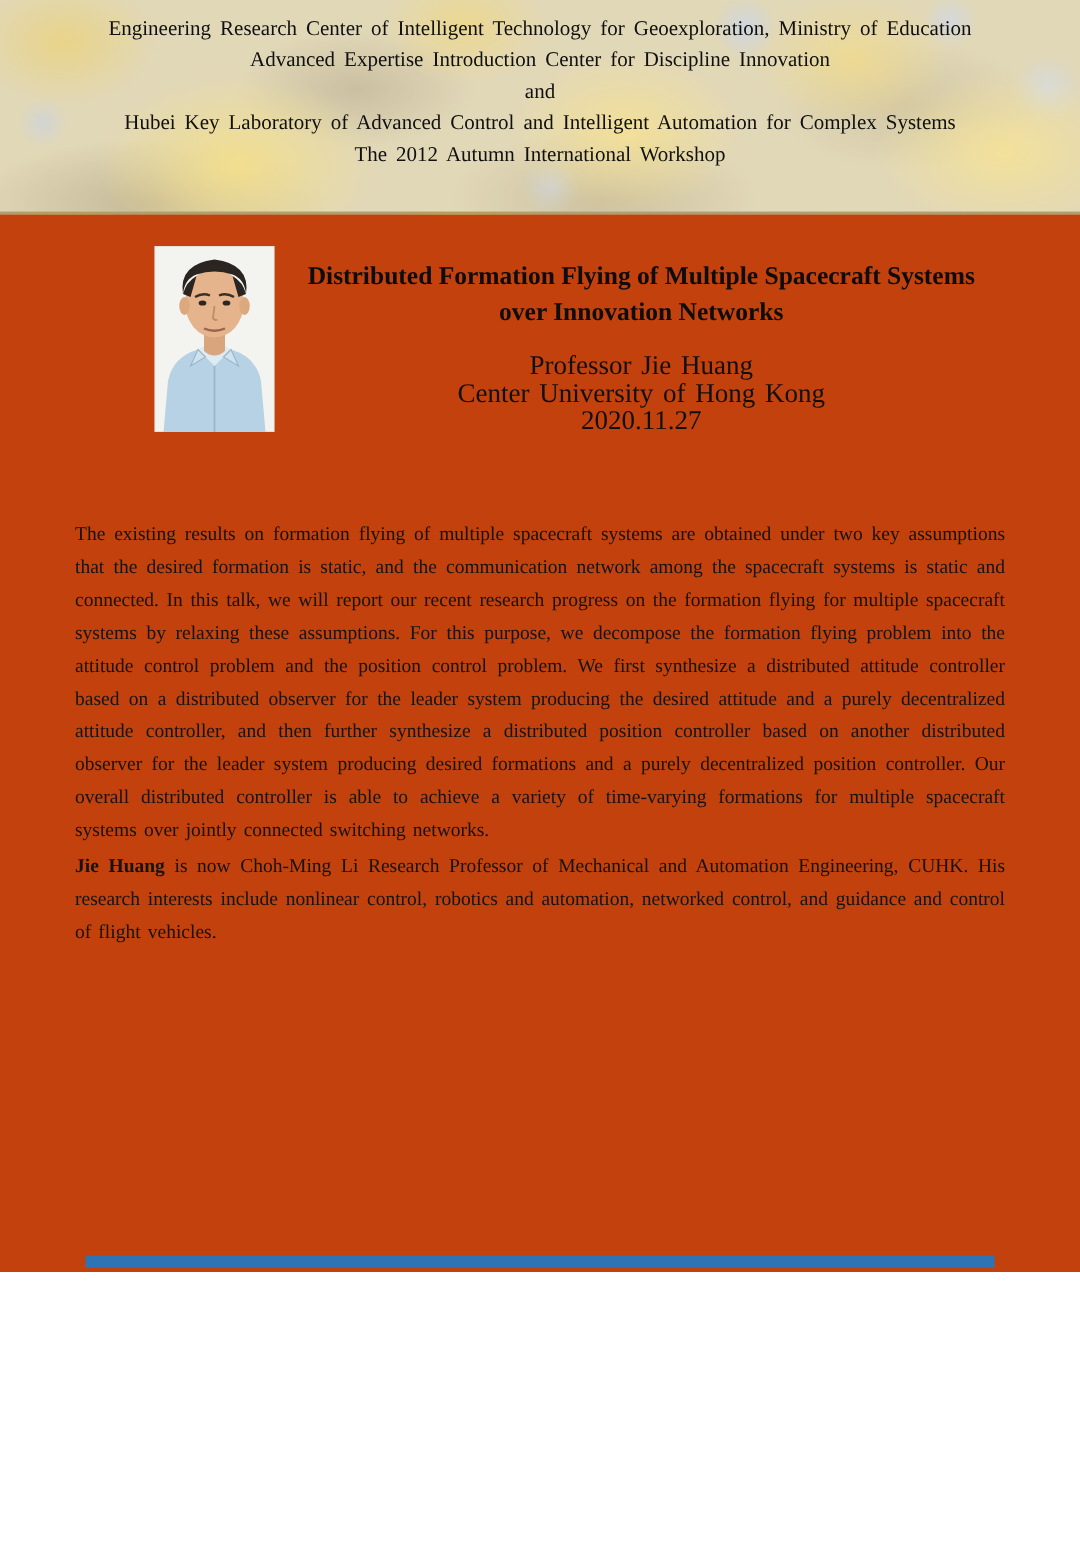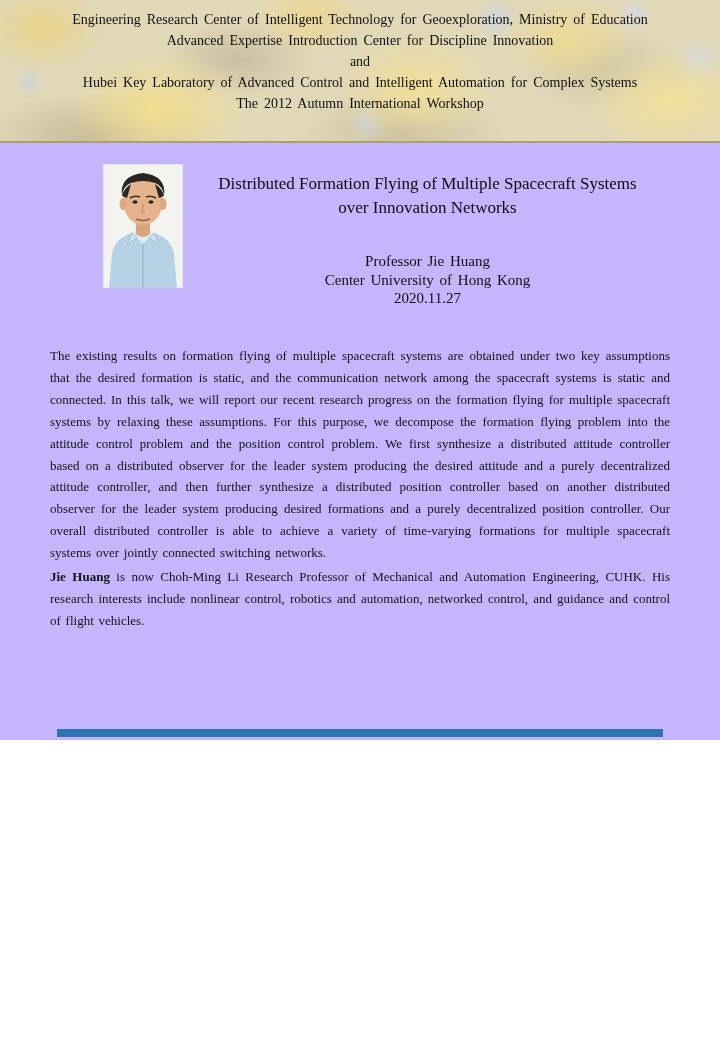--- a/index.html
+++ b/index.html
@@ -1,19 +1,19 @@
 <!DOCTYPE html>
 <html><head>
 <meta charset="utf-8">
 <style>
   html,body{margin:0;padding:0;background:#ffffff;}
   .page{
     position:relative;
-    width:720px;height:740px;
-    background:#c4b5fd;
+    width:720px;height:848px;
+    background:#c2410c;
     overflow:hidden;
     font-family:"Liberation Serif","DejaVu Serif",serif;
     color:#161616;
   }
 
   
   .banner{
     position:absolute;top:0;left:0;width:720px;height:141px;
     background-color:#cfc08d;
     background-image:
@@ -51,24 +51,24 @@
   .speaker-row{position:absolute;top:162px;left:0;width:720px;height:140px;}
   .photo{
     position:absolute;left:103px;top:2px;width:80px;height:124px;
     display:block;
   }
   .talk-block{
     position:absolute;left:190px;top:10px;width:475px;
     text-align:center;
   }
   .talk-title{
-    font-weight:normal;font-size:17px;line-height:24px;color:#0d0d0d;
+    font-weight:bold;font-size:17px;line-height:24px;color:#0d0d0d;
   }
   .speaker-meta{
-    margin-top:32px;font-size:15px;line-height:18.5px;color:#101010;
+    margin-top:14px;font-size:18px;line-height:18.5px;color:#101010;
     word-spacing:2px;
   }
 
   
   .para{
     position:absolute;left:50px;width:620px;
     font-size:13px;line-height:21.9px;
     text-align:justify;
     word-spacing:1.5px;
     color:#141414;

